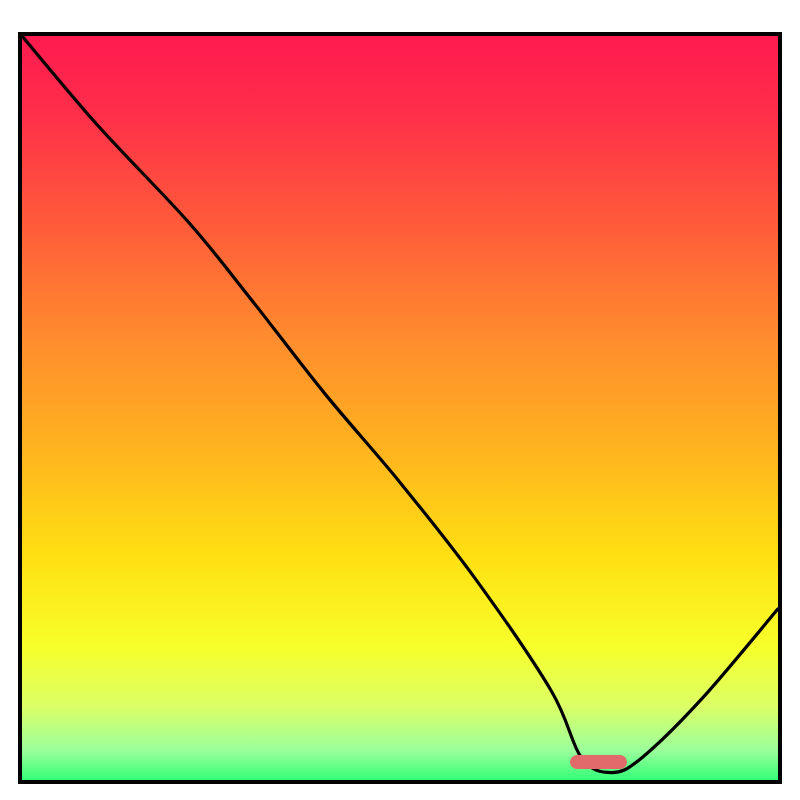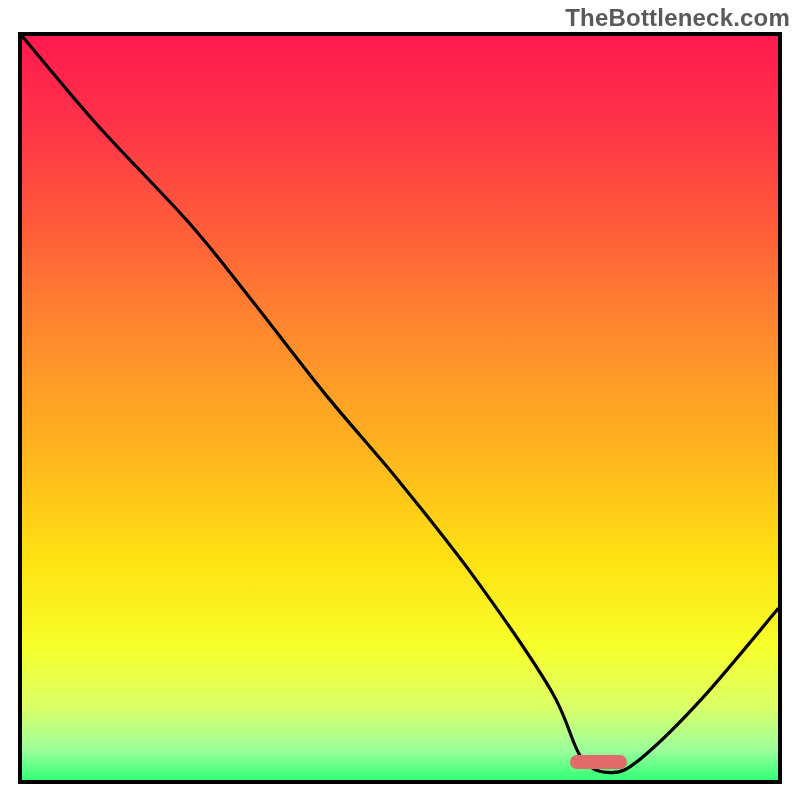--- a/index.html
+++ b/index.html
@@ -47,21 +47,20 @@
     height: 14px;
     border-radius: 7px;
     background: #e26a6a;
   }
 </style>
 </head>
 <body>
 
 <div class="container">
 
-  <div class="watermark">TheBottleneck.com</div>
 
   <div class="plot-frame">
 
     <svg class="gradient-bg" viewBox="0 0 756 744" preserveAspectRatio="none">
       <defs>
         <linearGradient id="bg-grad" x1="0" y1="0" x2="0" y2="1">
             <stop offset="0%" stop-color="#ff1a4f"></stop>
             <stop offset="10%" stop-color="#ff2e4a"></stop>
             <stop offset="25%" stop-color="#ff5a3a"></stop>
             <stop offset="40%" stop-color="#ff8a2e"></stop>

